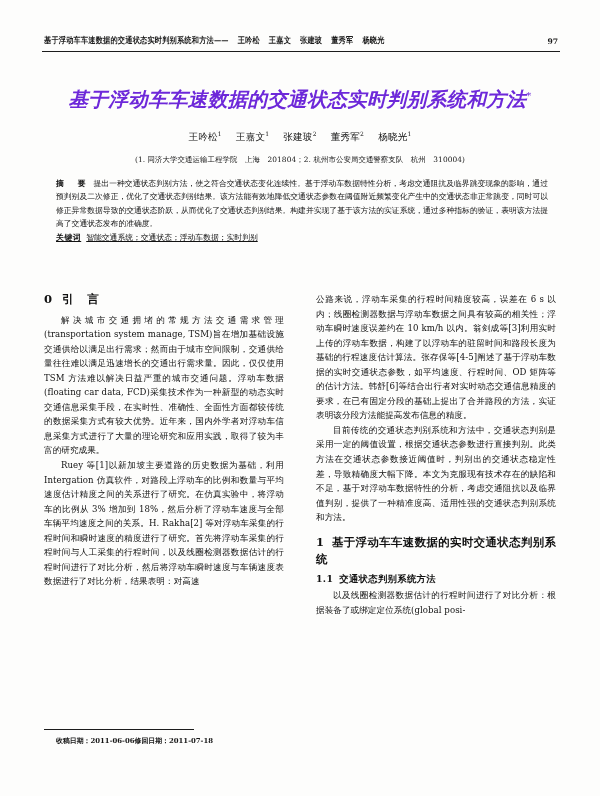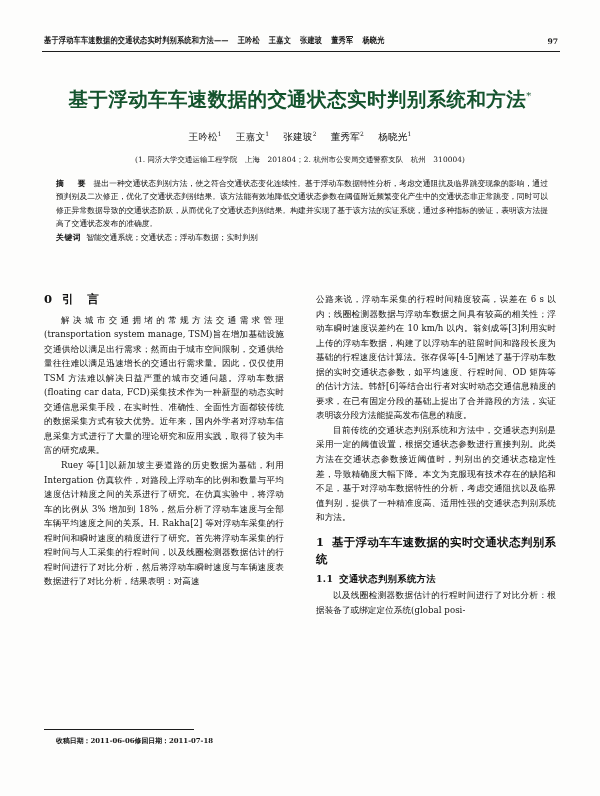--- a/index.html
+++ b/index.html
@@ -62,22 +62,23 @@
 
   
   .title {
     position: absolute;
     left: 0; top: 86px;
     width: 600px;
     text-align: center;
     font-size: 19.5px;
     font-weight: bold;
     letter-spacing: 0.4px;
-    color: #14532d;
+    color: #6d28d9;
     font-family: "DejaVu Serif", "Liberation Serif", serif;
+    font-style: italic;
   }
   .title .star {
     font-size: 10px;
     vertical-align: super;
     font-weight: normal;
   }
   .authors {
     position: absolute;
     left: 0; top: 130px;
     width: 600px;
@@ -110,20 +111,21 @@
     text-align: justify;
   }
   .abs-block .lbl {
     font-weight: bold;
     letter-spacing: 3px;
     margin-right: 5px;
   }
   .abs-body { text-indent: 0; }
   .kw-line {
     margin-top: 1px;
+    text-decoration: underline;
   }
   .kw-line .lbl { letter-spacing: 0.6px; margin-right: 5px; }
   .cls-line {
     margin-top: 1px;
     display: flex;
     gap: 26px;
     font-size: 7.6px;
   }
   .cls-line b { font-weight: bold; }
 

